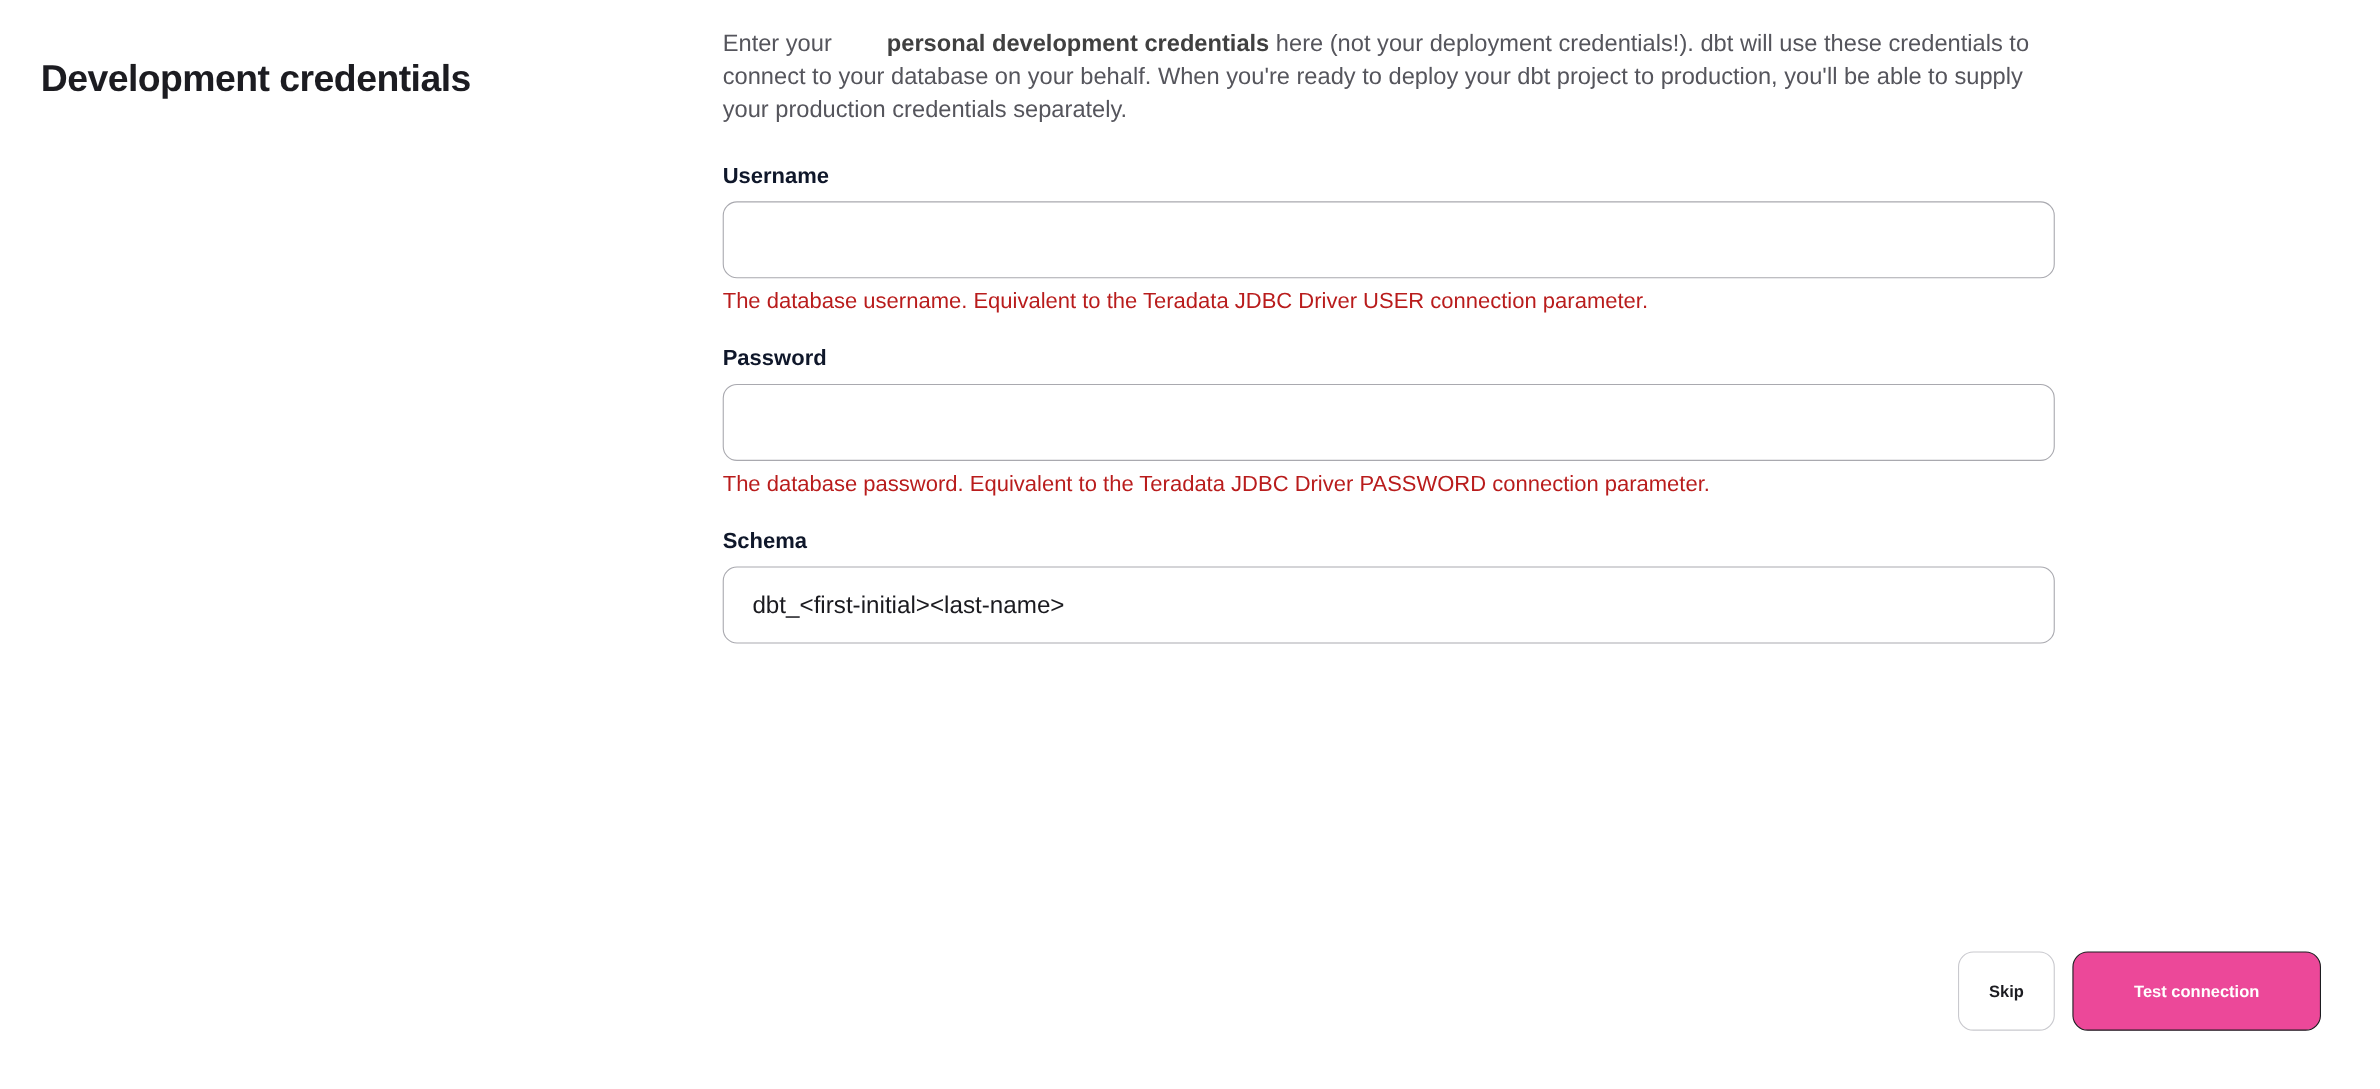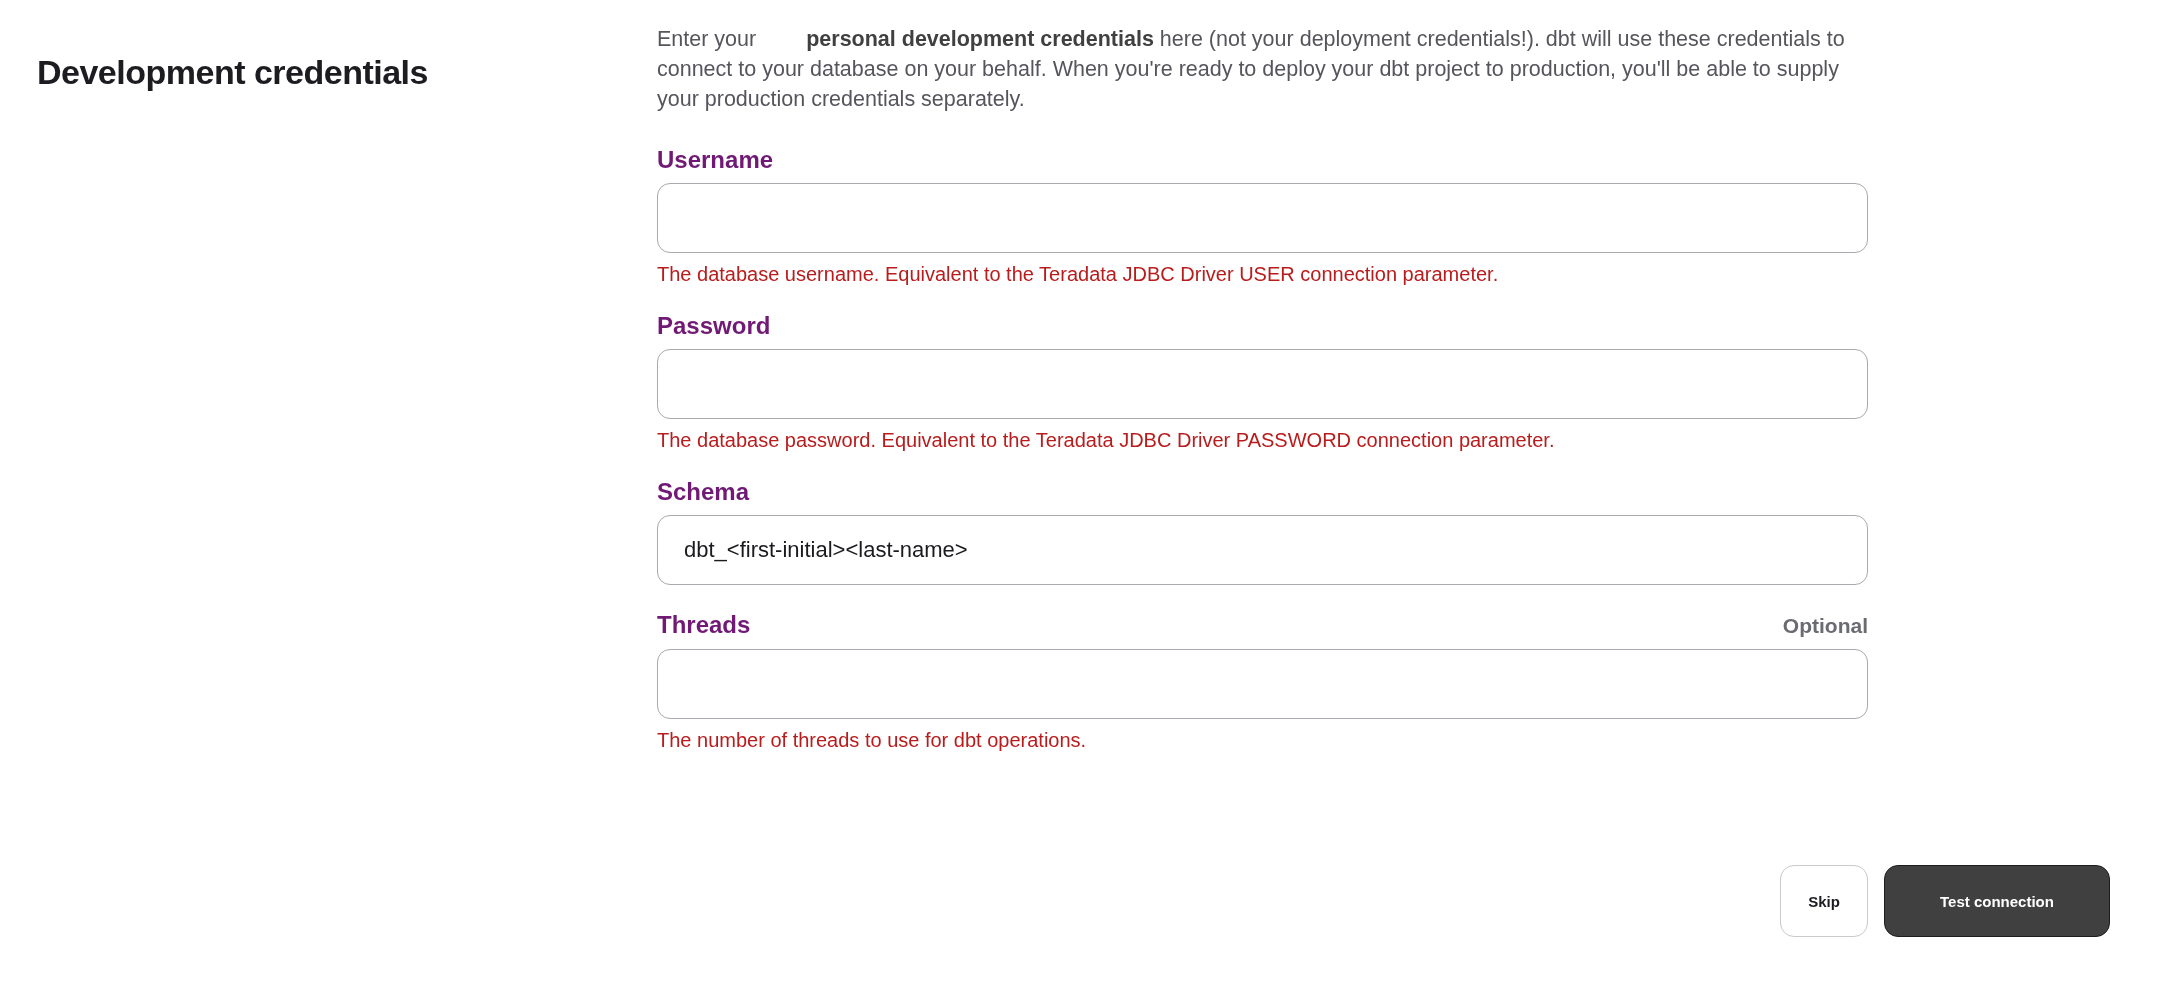--- a/index.html
+++ b/index.html
@@ -42,23 +42,23 @@
     margin-left: 44px;
   }
   .field-group { margin-top: 26px; }
   .field-group.first { margin-top: 32px; }
   .field-label-row {
     display: flex;
     justify-content: space-between;
     align-items: baseline;
   }
   .field-label {
-    font-size: 24px;
+    font-size: 20px;
     font-weight: 600;
-    color: #701a75;
+    color: #0f172a;
     line-height: 28px;
   }
   .optional-badge {
     font-size: 21px;
     font-weight: 600;
     color: #6b6b72;
     line-height: 28px;
   }
   .text-input {
     box-sizing: border-box;
@@ -104,21 +104,21 @@
     min-width: 88px;
     padding: 0 20px;
     background: #ffffff;
     border: 1px solid #c9c9ce;
     color: #1c1c21;
     font-weight: 600;
   }
   .btn-primary {
     min-width: 226px;
     padding: 0 30px;
-    background: #404040;
+    background: #ec4899;
     border: 1px solid #1d1d20;
     color: #ffffff;
     font-weight: 700;
   }
 </style>
 </head>
 <body>
 
 <div class="page">
 
@@ -144,28 +144,20 @@
       <div class="field-help">The database password. Equivalent to the Teradata JDBC Driver PASSWORD connection parameter.</div>
     </div>
 
     <div class="field-group">
       <div class="field-label-row">
         <label class="field-label">Schema</label>
       </div>
       <input class="text-input" type="text" value="dbt_&lt;first-initial&gt;&lt;last-name&gt;" style="">
     </div>
 
-    <div class="field-group">
-      <div class="field-label-row">
-        <label class="field-label">Threads</label>
-        <span class="optional-badge">Optional</span>
-      </div>
-      <input class="text-input" type="text" value="" style="">
-      <div class="field-help">The number of threads to use for dbt operations.</div>
-    </div>
 
   </div>
 
   <div class="actions">
     <button class="btn btn-secondary">Skip</button>
     <button class="btn btn-primary">Test connection</button>
   </div>
 
 </div>
 

